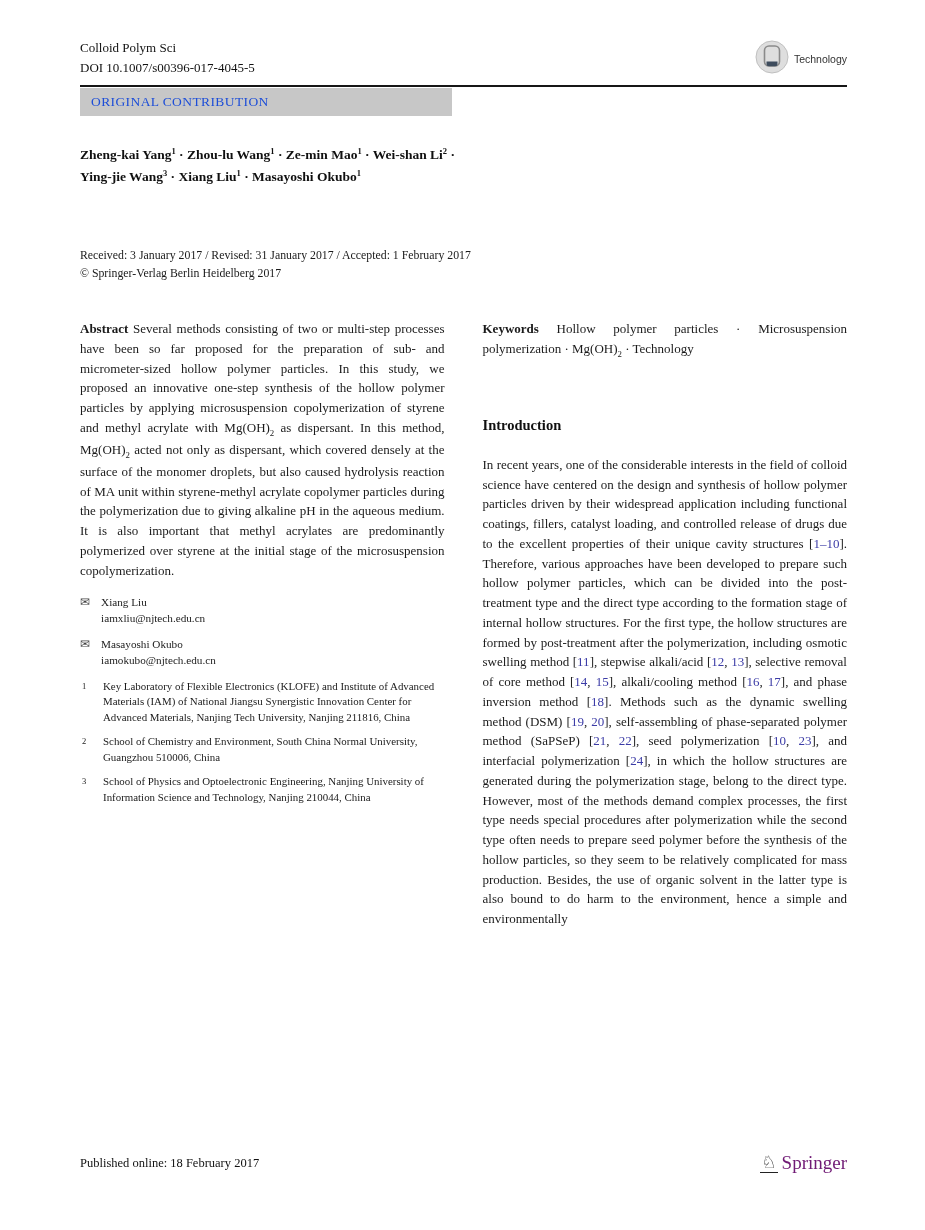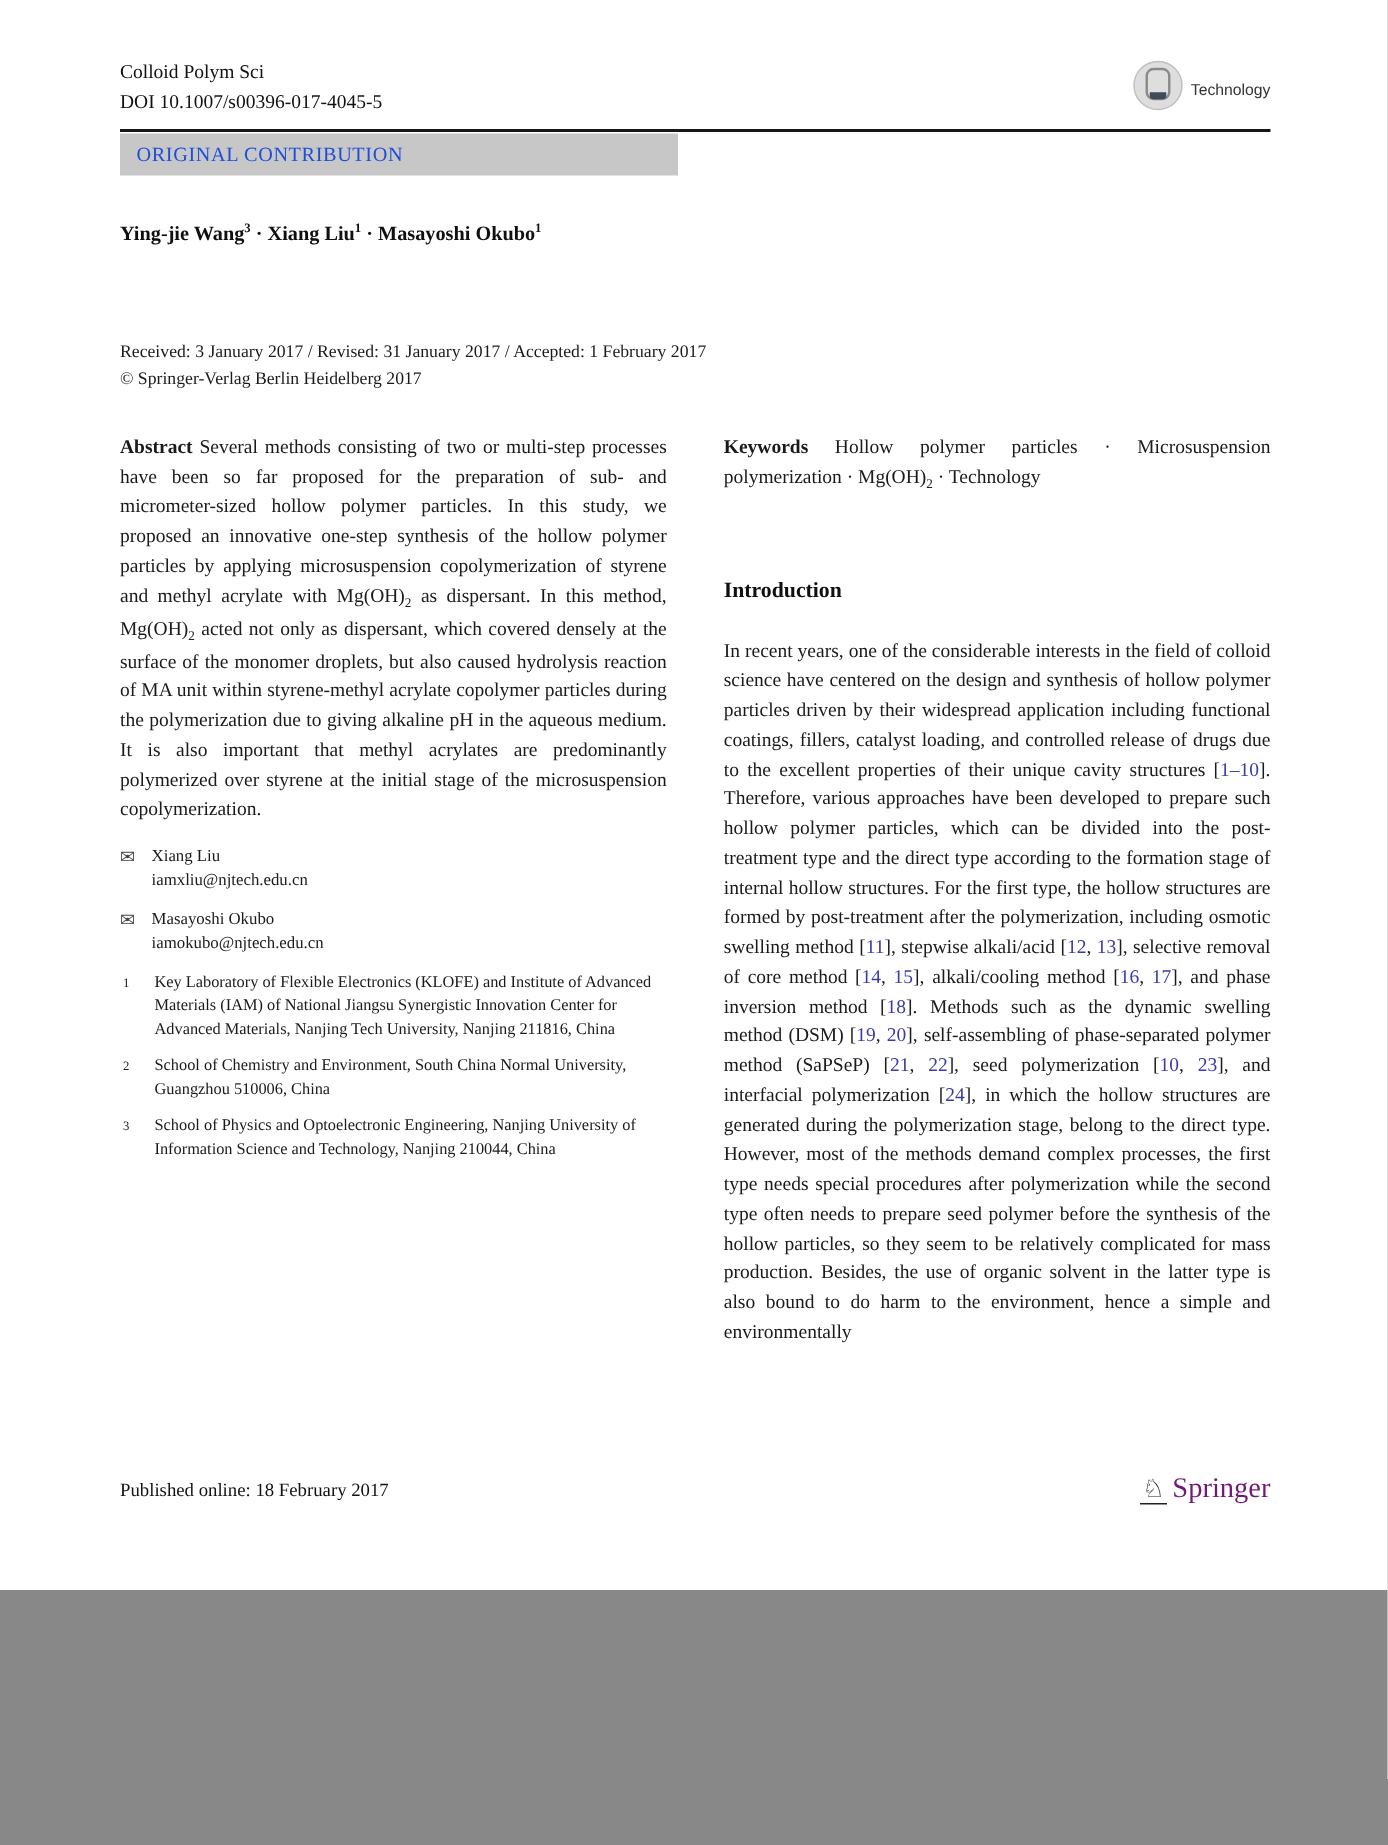--- a/index.html
+++ b/index.html
@@ -1,38 +1,38 @@
 <!DOCTYPE html>
 <html style="--cite: #3b3ba6; --banner: #c7c7c7;"><head>
 <meta charset="utf-8">
 <style>
   :root { --cite:#3b3ba6; --banner:#c7c7c7; }
   * { margin:0; padding:0; box-sizing:border-box; }
   body { background:#888; font-family:"Liberation Serif","DejaVu Serif",serif; }
-  .page { position:relative; width:925px; height:1060px; background:#ffffff; margin:0 auto; overflow:hidden; color:#1a1a1a; }
+  .page { position:relative; width:925px; height:1230px; background:#ffffff; margin:0 auto; overflow:hidden; color:#1a1a1a; }
   .content { padding:38px 78px 0 80px; }
 
   
   .hdr { display:flex; justify-content:space-between; align-items:flex-start; }
   .journal-block { font-size:13px; line-height:1.55; color:#111; }
   .crossmark { display:flex; align-items:center; gap:5px; margin-top:2px; cursor:pointer; }
   .crossmark-label { font-size:10.5px; color:#333; font-family:"Liberation Sans",sans-serif; }
   .rule { border-top:2.5px solid #161616; margin-top:7px; }
   .banner { width:372px; background:var(--banner); padding:6px 0 6px 11px; font-size:13.5px; letter-spacing:0.4px; color:#1d4ed8; margin-top:1px; }
 
   
   h1.title { margin-top:42px; font-size:22.5px; font-weight:bold; line-height:1.33; max-width:690px; color:#101010; }
   h1.title sub { font-size:0.62em; }
   .authors { margin-top:28px; font-size:13.5px; font-weight:bold; line-height:1.62; color:#101010; }
   .authors sup { font-size:8.5px; }
   .dates { margin-top:60px; font-size:11.8px; color:#1a1a1a; }
   .copyright { margin-top:3px; font-size:11.8px; color:#1a1a1a; }
 
   
-  .columns { display:flex; gap:38px; margin-top:28px; }
+  .columns { display:flex; gap:38px; margin-top:38px; }
   .col { flex:1; min-width:0; }
   .body-text { font-size:13px; line-height:1.52; text-align:justify; }
   .body-text sub, .kw sub { font-size:0.68em; }
   .b { font-weight:bold; }
   .cite { color:var(--cite); }
 
   .supp { margin-top:13px; border-top:1.5px solid #161616; border-bottom:1.5px solid #161616; padding:7px 0 8px 0; font-size:10.9px; line-height:1.45; }
   .corr { margin-top:15px; }
   .corr-item { display:flex; gap:11px; margin-bottom:10px; font-size:11.2px; line-height:1.42; }
   .env { font-size:12px; color:#444; line-height:1.3; }
@@ -77,20 +77,21 @@
     </div>
 
     <div class="rule"></div>
 
     <div class="banner">
       <span>ORIGINAL CONTRIBUTION</span>
     </div>
 
 
     <div class="authors">
+      <div><span>Zheng-kai Yang</span><sup class="sup">1</sup><span> · Zhou-lu Wang</span><sup class="sup">1</sup><span> · Ze-min Mao</span><sup class="sup">1</sup><span> · Wei-shan Li</span><sup class="sup">2</sup><span> ·</span></div>
       <div><span>Ying-jie Wang</span><sup class="sup">3</sup><span> · Xiang Liu</span><sup class="sup">1</sup><span> · Masayoshi Okubo</span><sup class="sup">1</sup></div>
     </div>
 
     <div class="dates">Received: 3 January 2017 / Revised: 31 January 2017 / Accepted: 1 February 2017</div>
     <div class="copyright">© Springer-Verlag Berlin Heidelberg 2017</div>
 
     <div class="columns">
 
       <div class="col">
         <p class="body-text"><span class="b">Abstract</span><span>  Several methods consisting of two or multi-step processes have been so far proposed for the preparation of sub- and micrometer-sized hollow polymer particles. In this study, we proposed an innovative one-step synthesis of the hollow polymer particles by applying microsuspension copolymerization of styrene and methyl acrylate with Mg(OH)</span><sub class="sub">2</sub><span> as dispersant. In this method, Mg(OH)</span><sub class="sub">2</sub><span> acted not only as dispersant, which covered densely at the surface of the monomer droplets, but also caused hydrolysis reaction of MA unit within styrene-methyl acrylate copolymer particles during the polymerization due to giving alkaline pH in the aqueous medium. It is also important that methyl acrylates are predominantly polymerized over styrene at the initial stage of the microsuspension copolymerization.</span></p>

